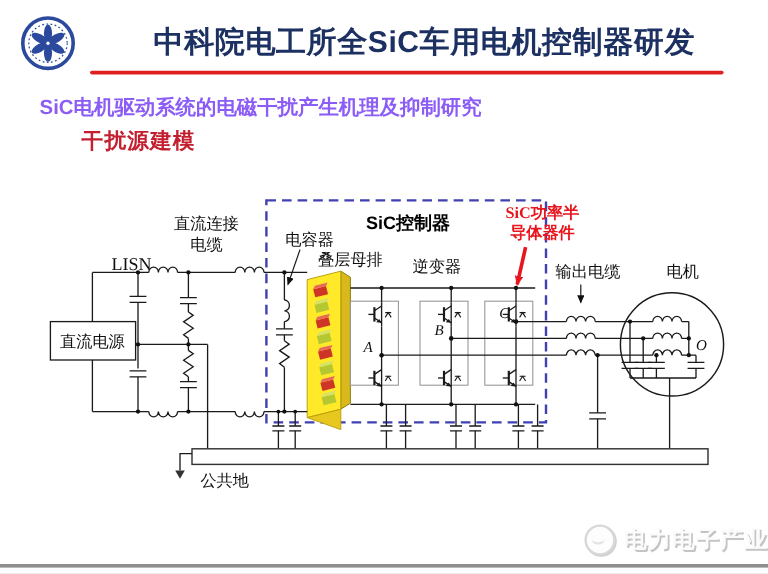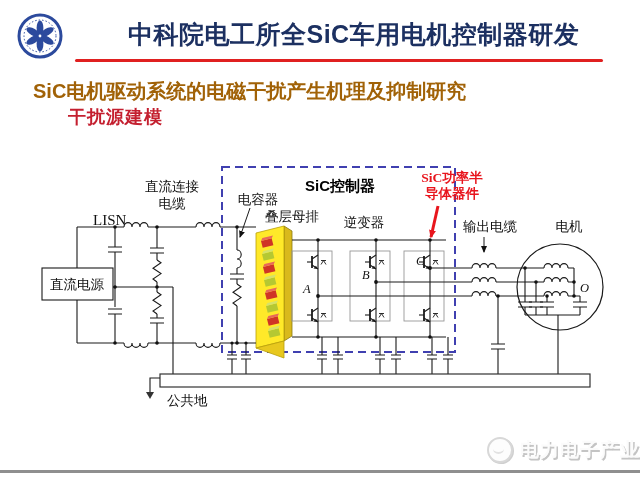--- a/index.html
+++ b/index.html
@@ -2,21 +2,21 @@
 <html><head>
 <meta charset="utf-8">
 <style>
   html,body{margin:0;padding:0;}
   body{width:640px;height:478px;position:relative;background:#ffffff;
        font-family:"Liberation Sans",sans-serif;overflow:hidden;
        outline:1px solid #d5d5d5;}
   .abs{position:absolute;}
   #page-title{left:128px;top:18px;font-size:25px;font-weight:700;color:#1c3061;letter-spacing:0.5px;white-space:nowrap;}
   #red-rule{left:75px;top:59px;width:528px;height:3px;background:#e02020;border-radius:2px;}
-  #subtitle{left:33px;top:78px;font-size:20px;font-weight:700;color:#a16207;white-space:nowrap;}
+  #subtitle{left:33px;top:78px;font-size:17px;font-weight:700;color:#8b5cf6;white-space:nowrap;}
   #section-title{left:48px;top:105px;font-size:18px;font-weight:700;color:#c41f2f;letter-spacing:1px;white-space:nowrap;margin-left:20px;}
   #diagram{left:0;top:130px;}
   .lbl{font-family:"Liberation Serif",serif;font-size:13.5px;fill:#111;}
   .lblL{font-family:"Liberation Serif",serif;font-size:15px;fill:#111;}
   .lblb{font-family:"Liberation Sans",sans-serif;font-size:15px;font-weight:700;fill:#000;}
   .phase{font-family:"Liberation Serif",serif;font-style:italic;font-size:12.5px;fill:#111;}
   .redlbl{font-family:"Liberation Serif",serif;font-size:13.5px;font-weight:700;fill:#e8151d;}
   #watermark{left:487px;top:437px;display:flex;align-items:center;gap:7px;}
   #wm-text{font-size:19px;font-weight:700;color:#fbfbfb;text-shadow:1.5px 1.5px 0 #c4c4c4;white-space:nowrap;letter-spacing:1px;}
   #wm-icon{width:22px;height:22px;border-radius:50%;background:#fdfdfd;border:2px solid #d8d8d8;box-shadow:1px 1px 0 #cfcfcf;position:relative;}

